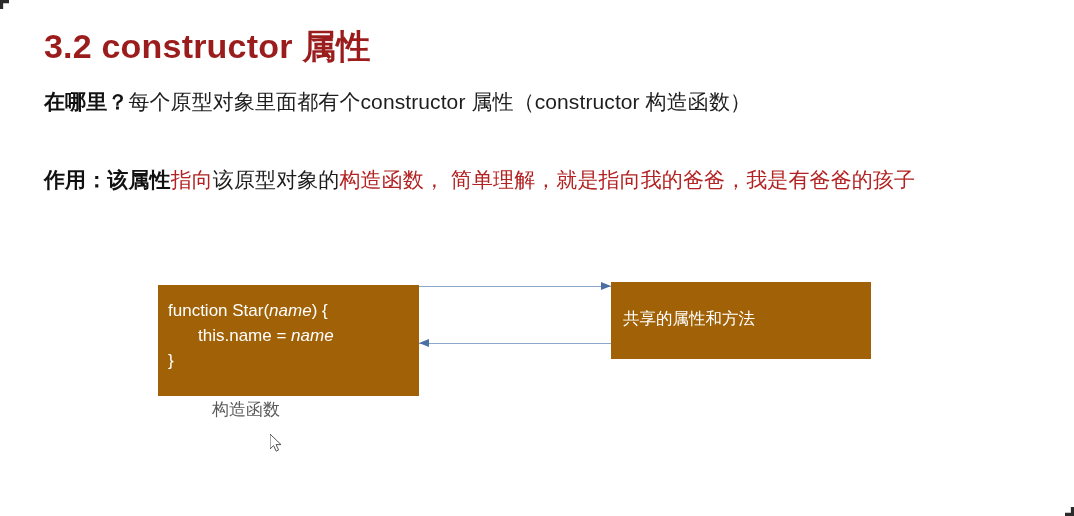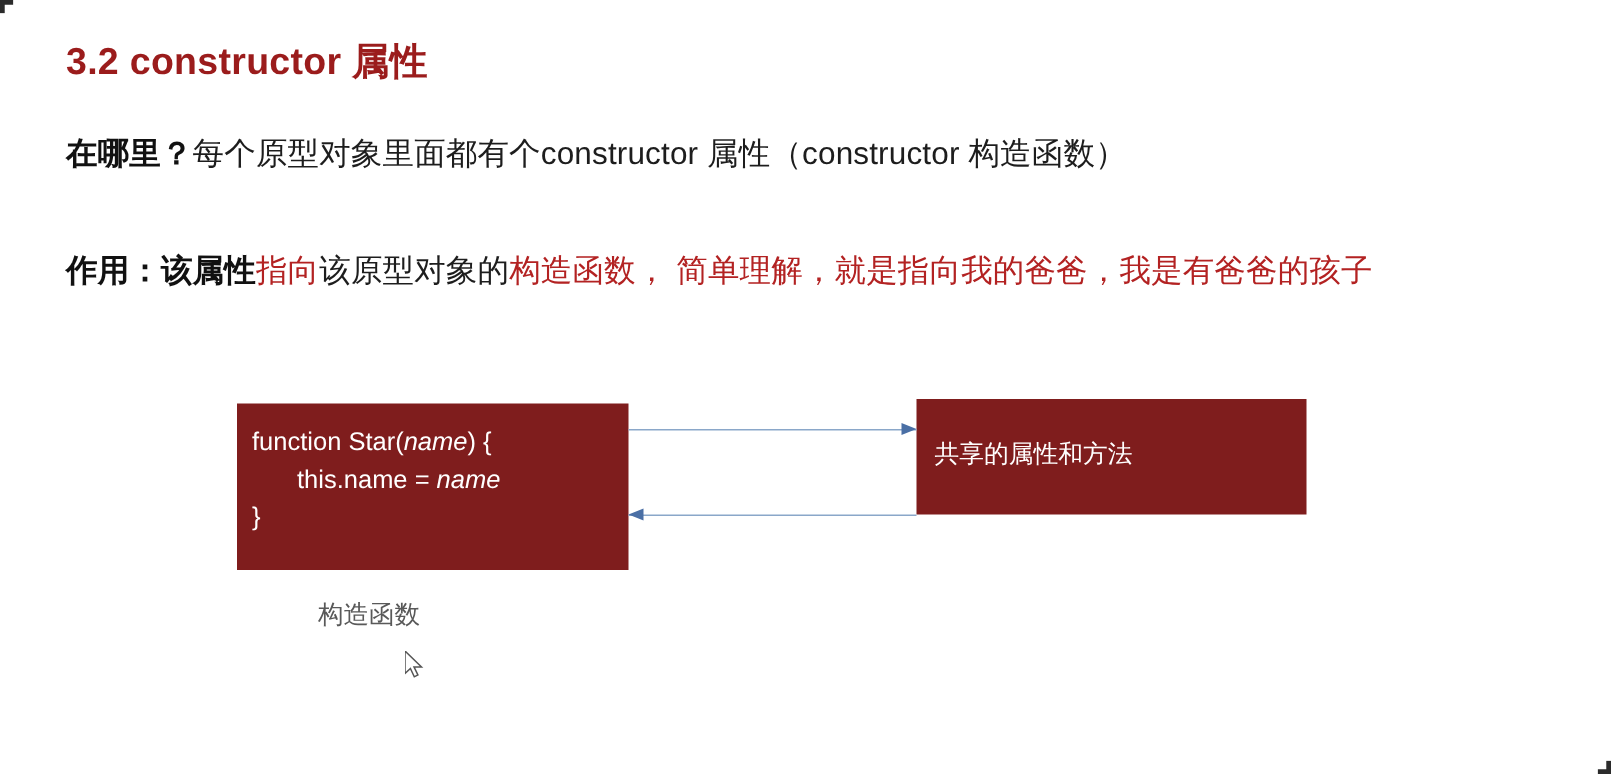--- a/index.html
+++ b/index.html
@@ -25,21 +25,21 @@
     height: 9px;
     background: #2b2b2b;
   }
   .corner.tl { top: 0; left: 0; clip-path: polygon(0 0, 100% 0, 100% 35%, 35% 35%, 35% 100%, 0 100%); }
   .corner.br { bottom: 0; right: 0; clip-path: polygon(100% 100%, 0 100%, 0 65%, 65% 65%, 65% 0, 100% 0); }
 
   .title {
     position: absolute;
     left: 44px;
     top: 24px;
-    font-size: 25px;
+    font-size: 34px;
     font-weight: bold;
     color: #9b1c1c;
     letter-spacing: 0.2px;
     white-space: nowrap;
   }
 
   .para {
     position: absolute;
     left: 44px;
     font-size: 21px;
@@ -53,22 +53,23 @@
     font-weight: bold;
     color: #111111;
   }
   .red {
     color: #b32222;
   }
 
   
   .box {
     position: absolute;
-    background: #7f1d1d;
+    background: #a16207;
     box-sizing: border-box;
+    margin-top: 16px;
   }
   .box-left {
     left: 158px;
     top: 269px;
     width: 261px;
     height: 111px;
   }
   .box-right {
     left: 611px;
     top: 266px;

